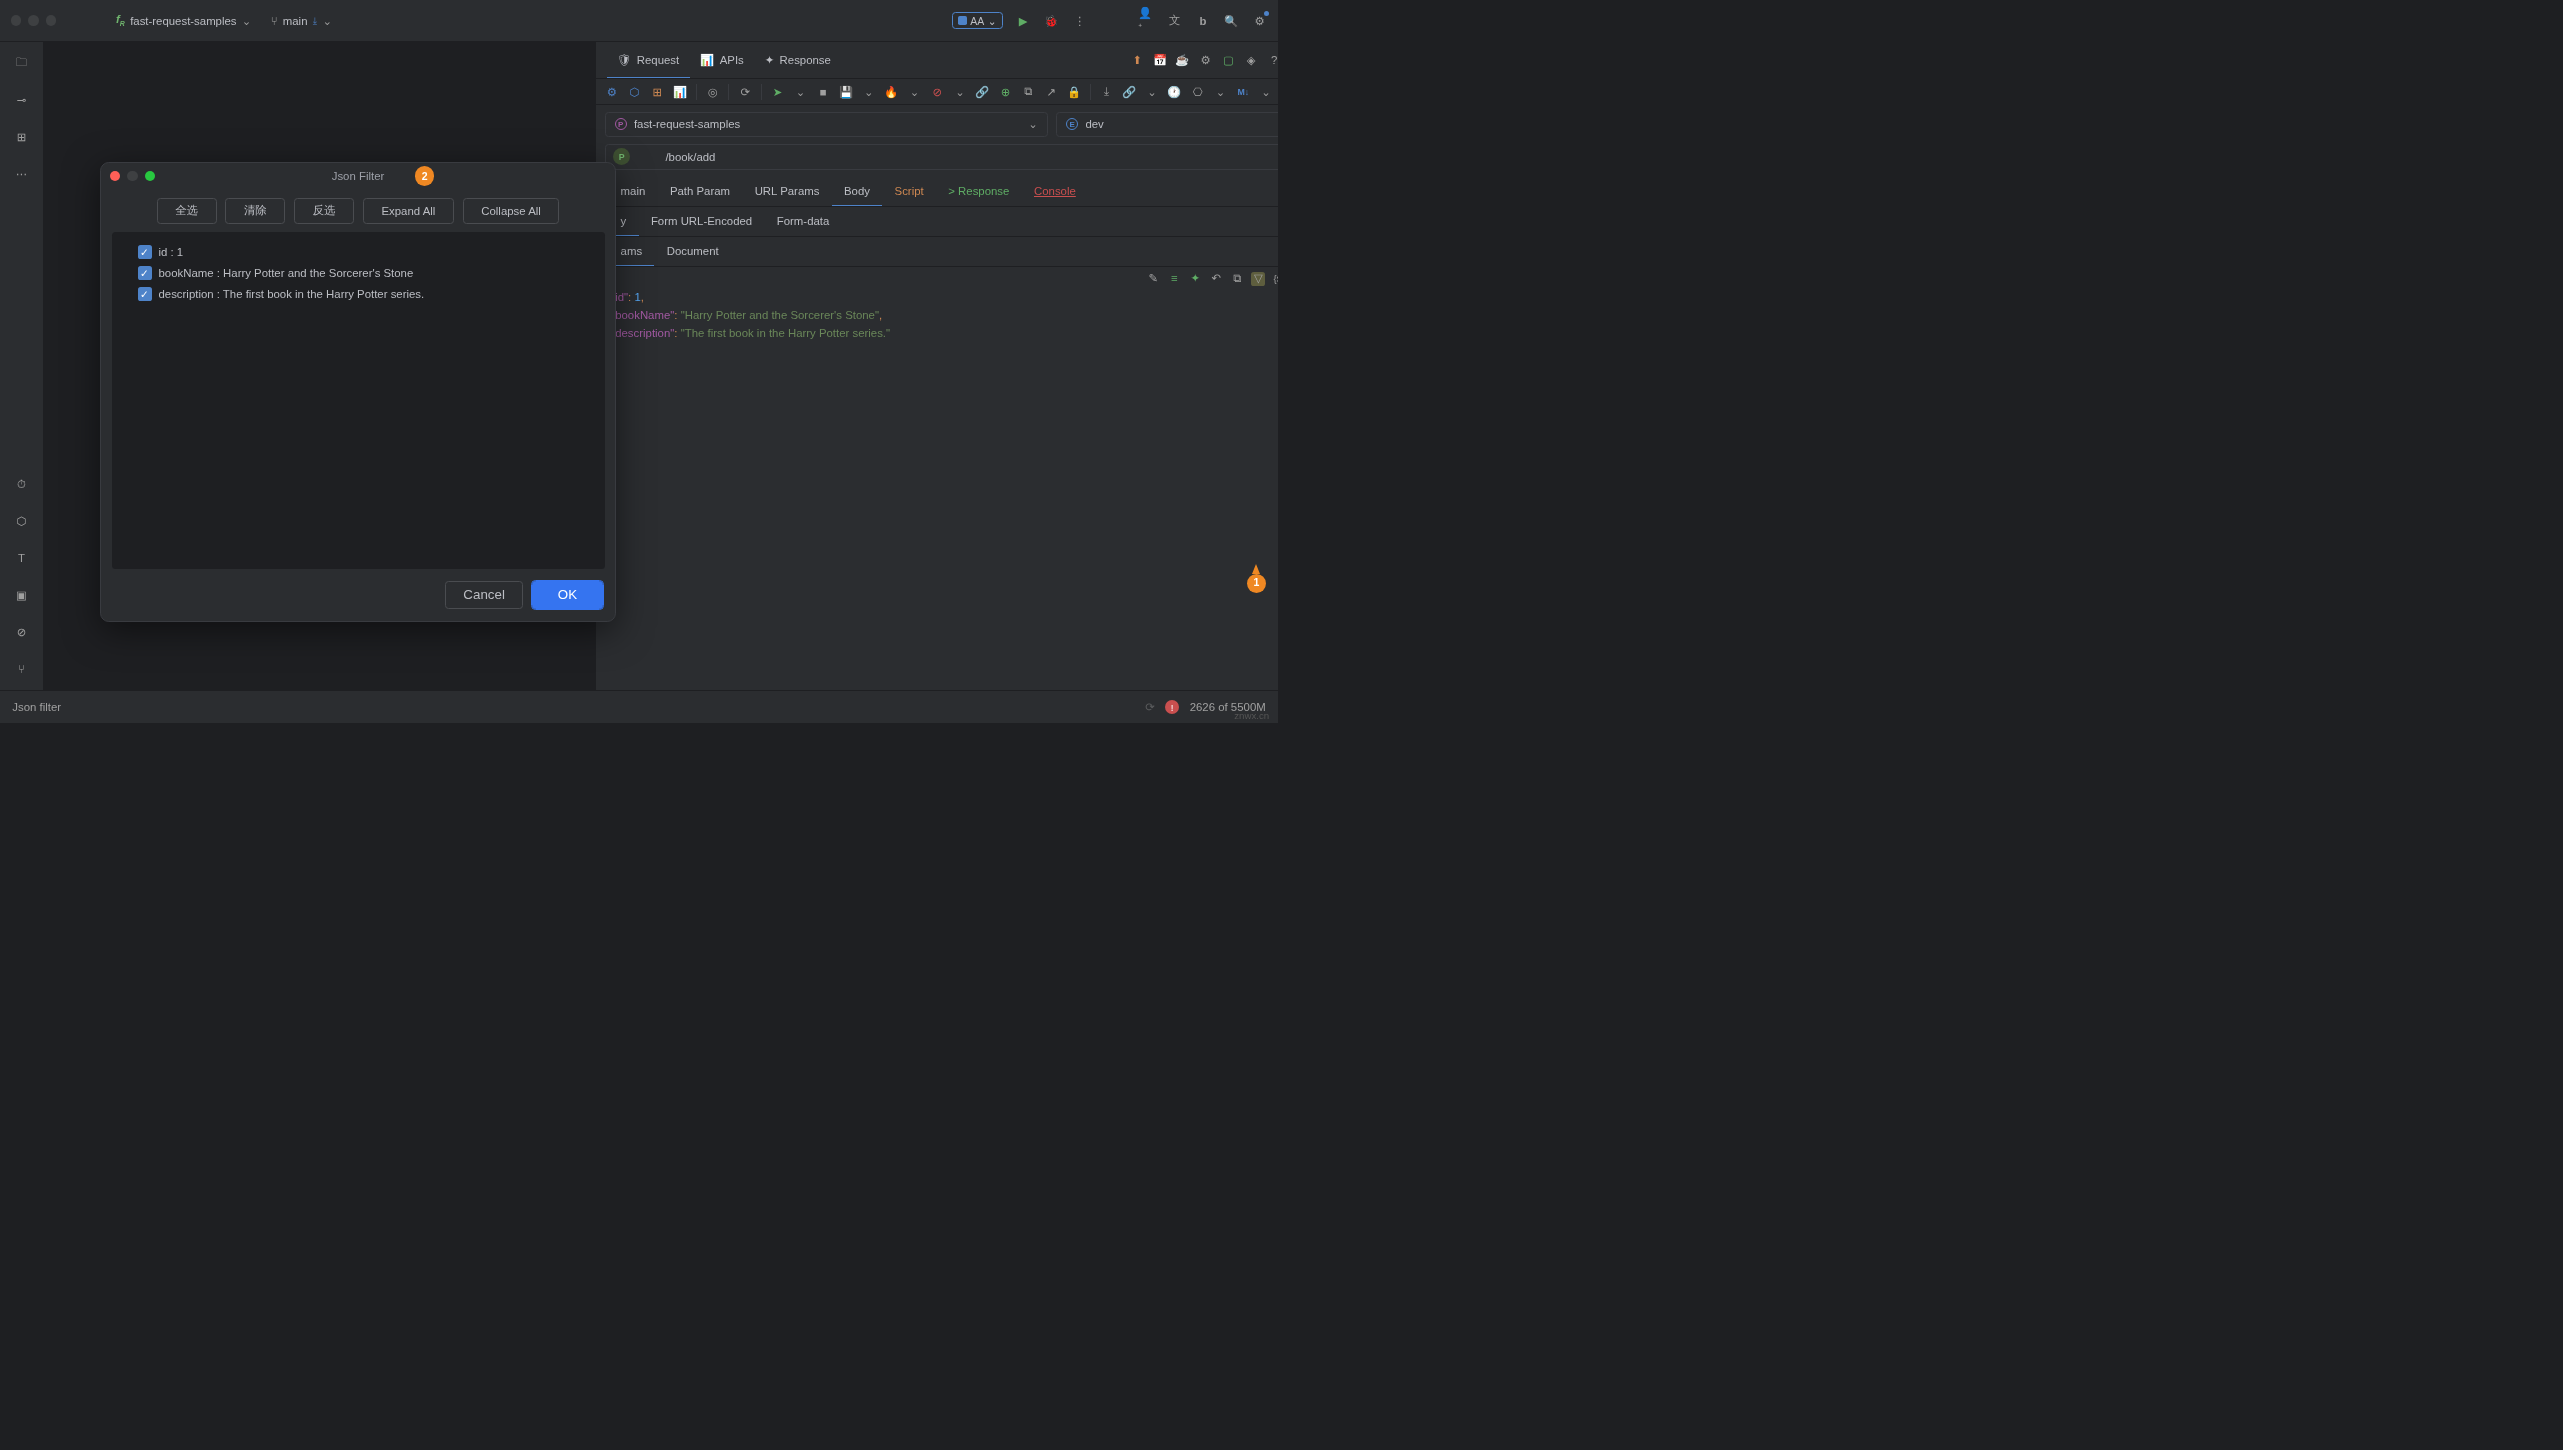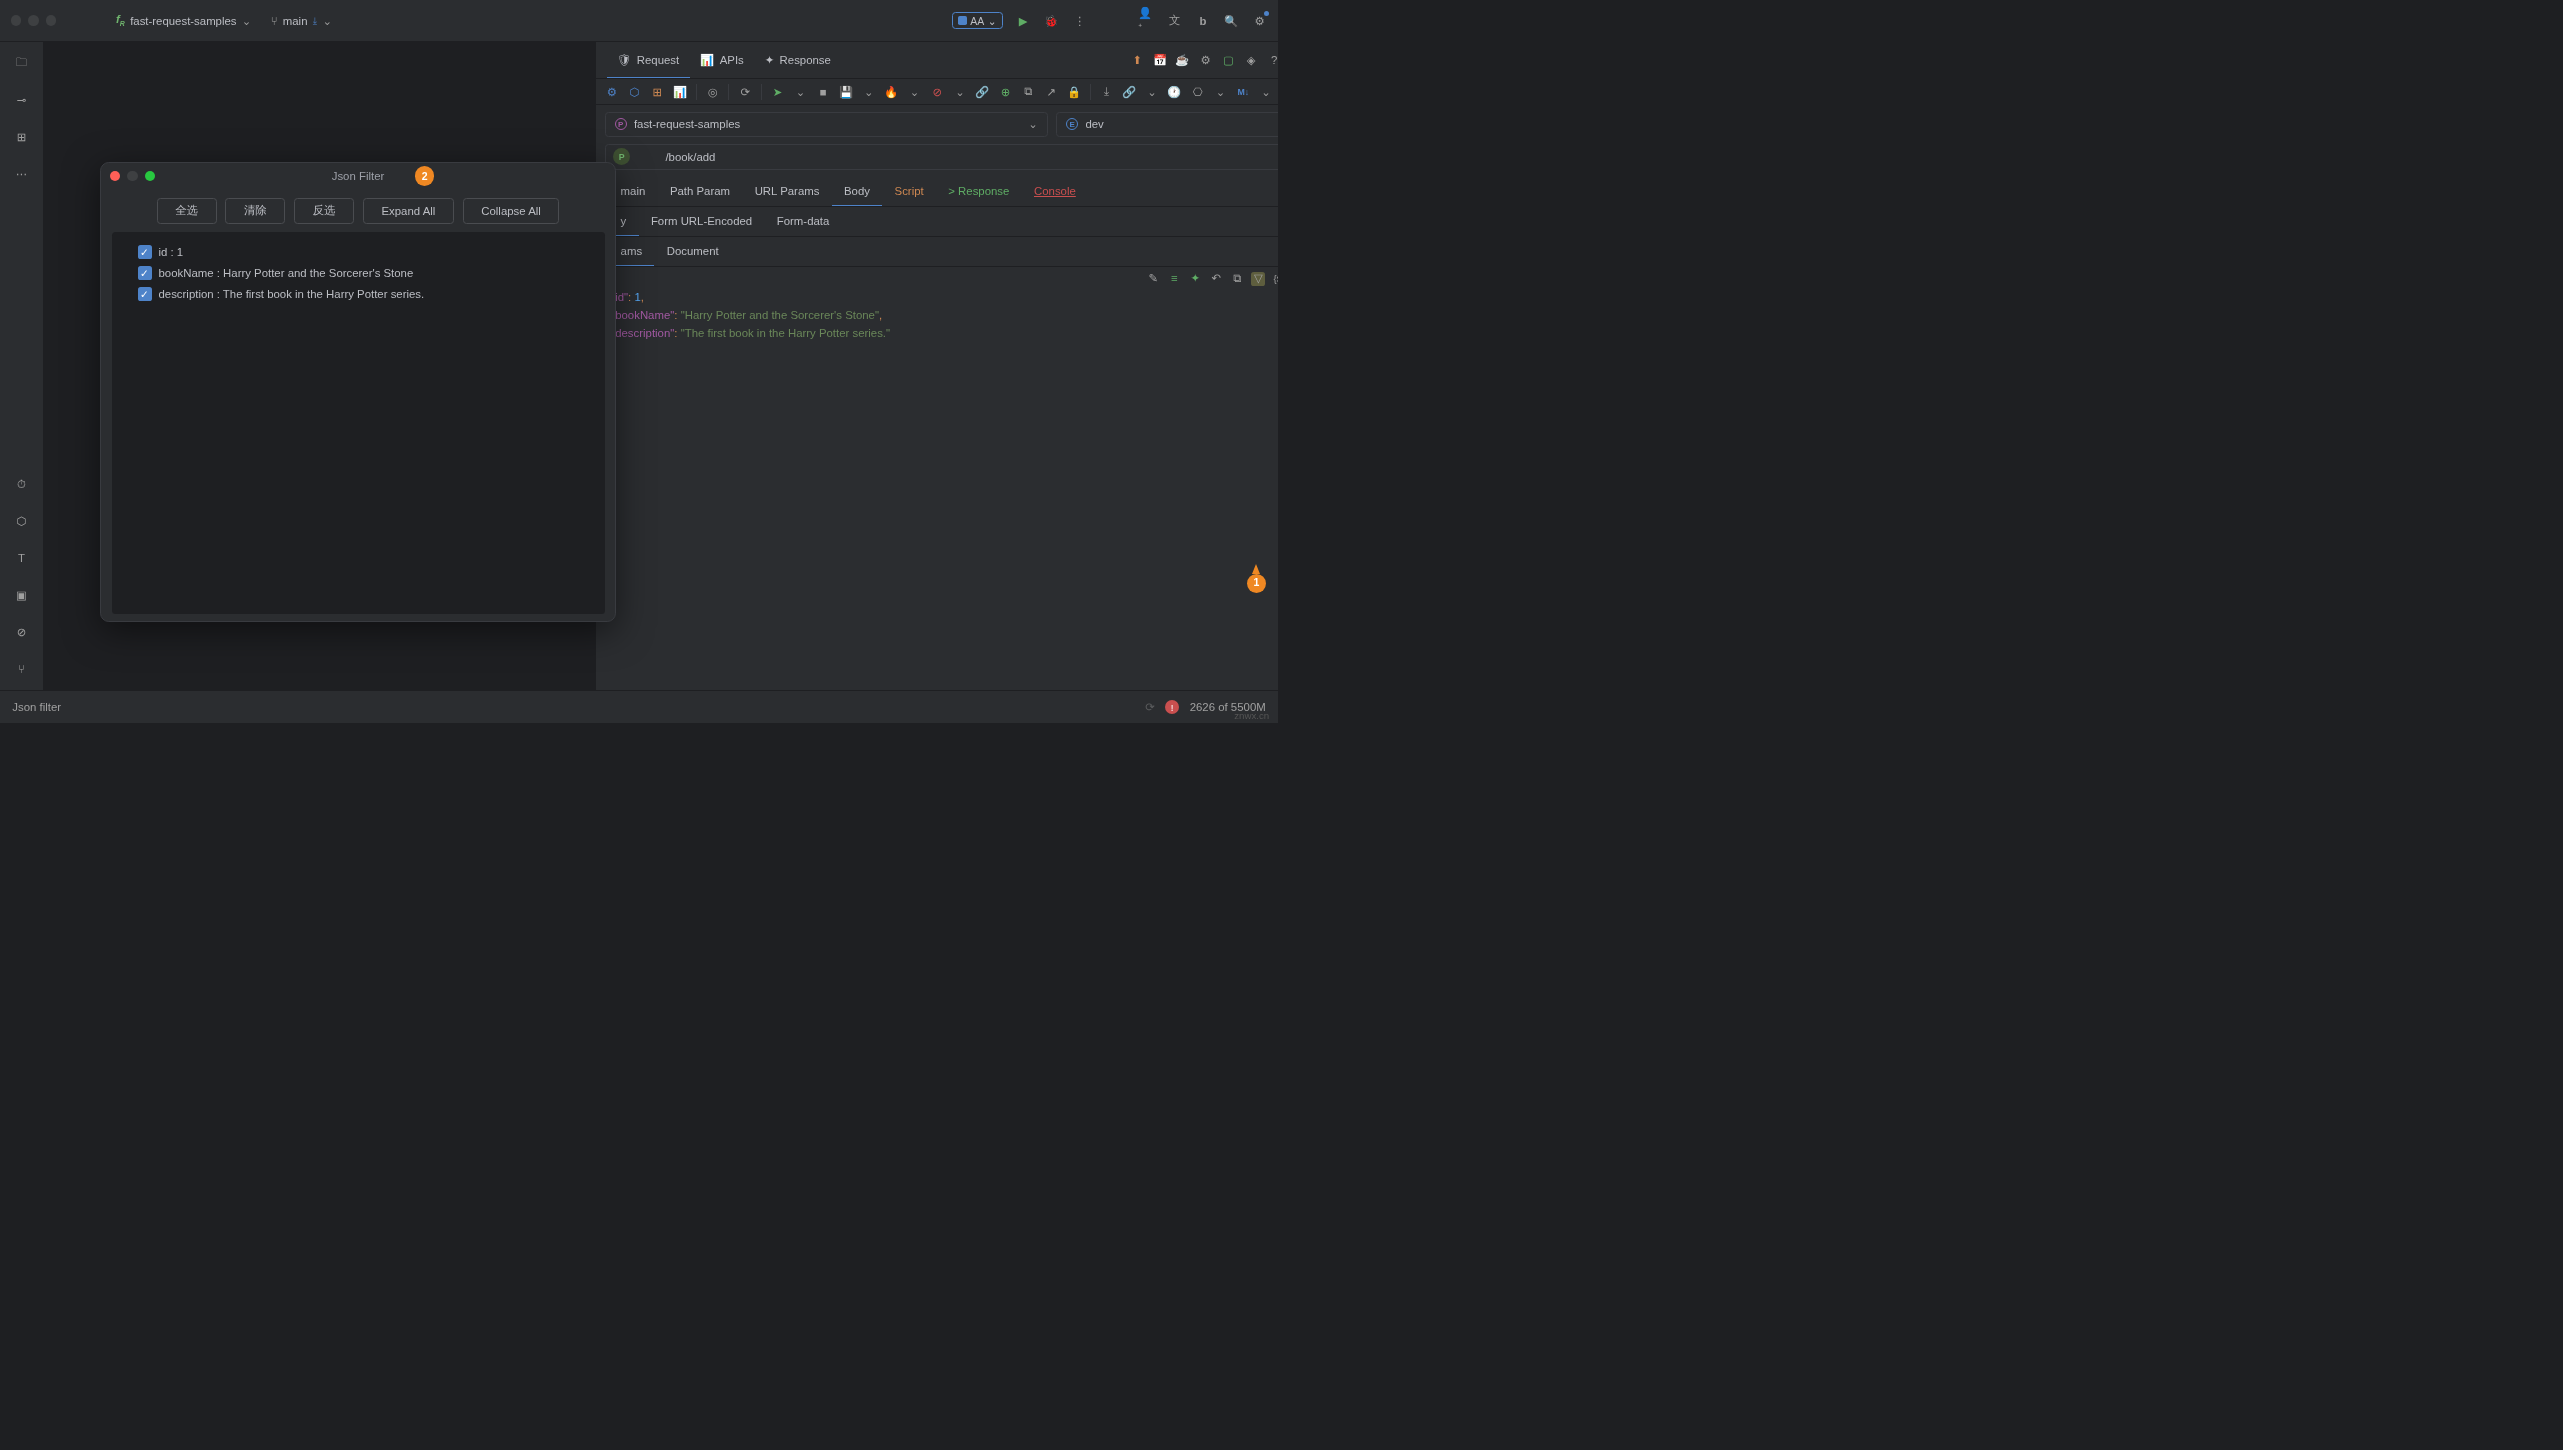--- a/index.html
+++ b/index.html
@@ -333,20 +333,24 @@
     </div>
     <div class="tree-item">
       <div class="checkbox">✓</div>
       <span>bookName : Harry Potter and the Sorcerer's Stone</span>
     </div>
     <div class="tree-item">
       <div class="checkbox">✓</div>
       <span>description : The first book in the Harry Potter series.</span>
     </div>
   </div>
+  <div class="dlg-footer">
+    <button class="btn-cancel">Cancel</button>
+    <button class="btn-ok">OK</button>
+  </div>
 </div>
 
 <div class="statusbar">
   <span>Json filter</span>
   <div class="sb-right">
     <span style="opacity:0.4">⟳</span>
     <div class="err-icon">!</div>
     <span>2626 of 5500M</span>
   </div>
 </div>

